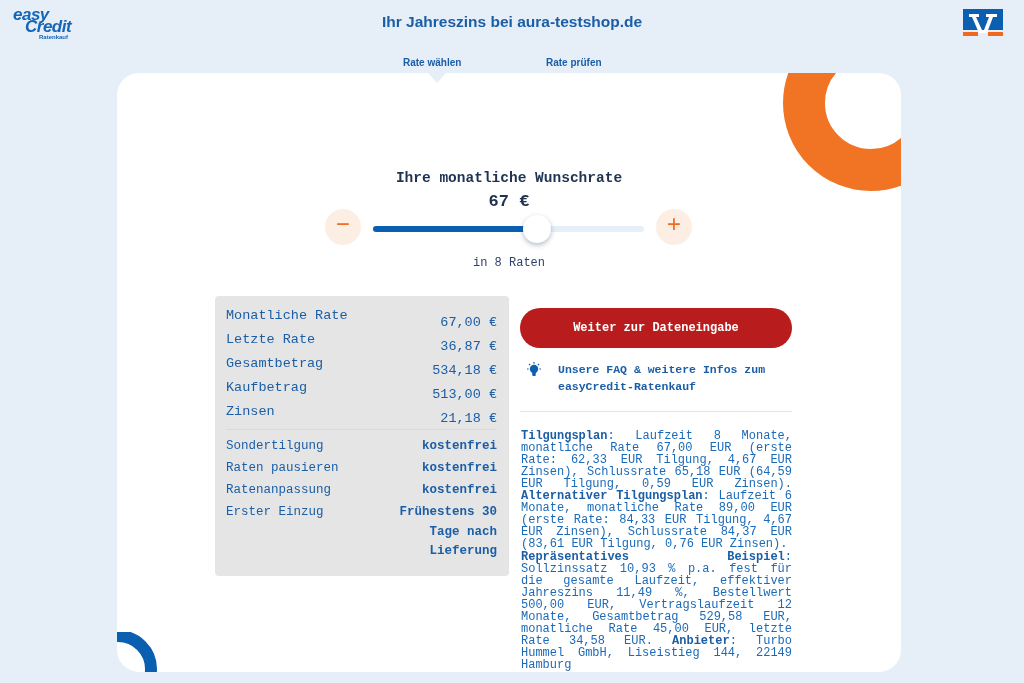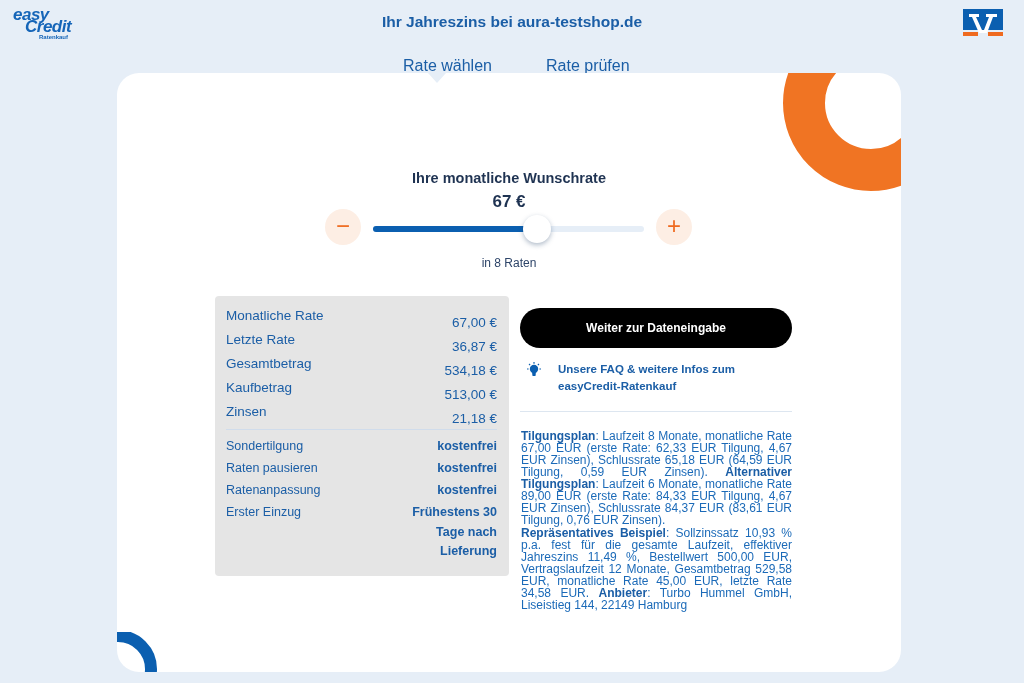--- a/index.html
+++ b/index.html
@@ -26,30 +26,30 @@
     position: absolute; left: 963px; top: 9px; width: 40px; height: 27px;
     background: #e6eef7;
   }
   .logo-vr .blue { position: absolute; left: 0; top: 0; width: 40px; height: 21px; background: #0b5fb0; }
   .logo-vr .orange-l { position: absolute; left: 0; top: 23px; width: 15px; height: 4px; background: #ef6a1f; }
   .logo-vr .orange-r { position: absolute; left: 25px; top: 23px; width: 15px; height: 4px; background: #ef6a1f; }
   .logo-vr svg { position: absolute; left: 0; top: 0; }
 
   
   .tab {
-    position: absolute; top: 57px; font-size: 16px; font-weight: normal; color: #1b5ea6;
+    position: absolute; top: 57px; font-size: 10px; font-weight: bold; color: #1b5ea6;
     cursor: pointer;
   }
   .tab-1 { left: 403px; }
   .tab-2 { left: 546px; }
 
   
   .card {
     position: absolute; left: 117px; top: 73px; width: 784px; height: 599px;
-    background: #ffffff; border-radius: 22px; overflow: hidden;
+    background: #ffffff; border-radius: 22px; overflow: hidden; font-family: Liberation Mono, monospace;
   }
   .tab-pointer {
     position: absolute; left: 428px; top: 73px; width: 0; height: 0;
     border-left: 9px solid transparent; border-right: 9px solid transparent;
     border-top: 10px solid #e6eef7; z-index: 3;
   }
   .deco-orange {
     position: absolute; right: -58px; top: -58px; width: 176px; height: 176px;
     border-radius: 50%; border: 42px solid #f07423;
   }
@@ -109,21 +109,21 @@
   .srow2 {
     display: flex; justify-content: space-between; font-size: 12.5px; color: #1b5ea6;
     line-height: 19px; margin-bottom: 3px;
   }
   .srow2 .val { font-weight: bold; color: #1b5ea6; text-align: right; }
   .srow2 .val.multi { width: 110px; line-height: 19.5px; }
 
   
   .cta {
     position: absolute; left: 403px; top: 235px; width: 272px; height: 40px;
-    background: #000000; border-radius: 20px; color: #ffffff;
+    background: #b91c1c; border-radius: 20px; color: #ffffff;
     font-size: 12px; font-weight: bold; text-align: center; line-height: 40px;
     cursor: pointer;
   }
   .faq {
     position: absolute; left: 409px; top: 288px; width: 270px; height: 40px; cursor: pointer;
   }
   .faq .bulb { position: absolute; left: 0; top: 1px; width: 16px; height: 18px; }
   .faq .txt {
     position: absolute; left: 32px; top: 0; width: 230px;
     font-size: 11.5px; font-weight: bold; color: #1b5ea6; line-height: 17px;

